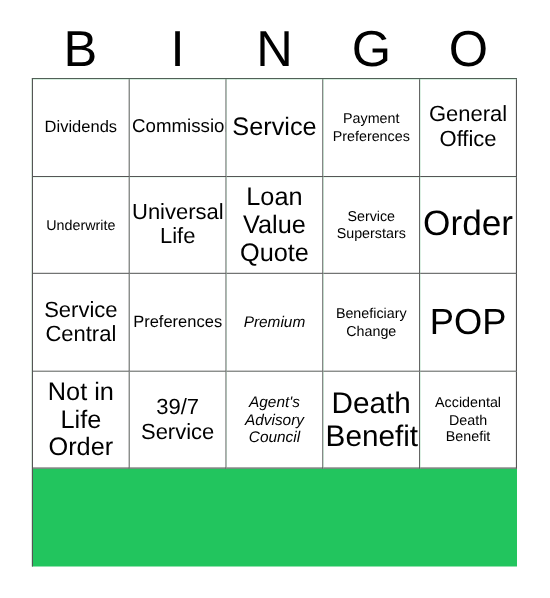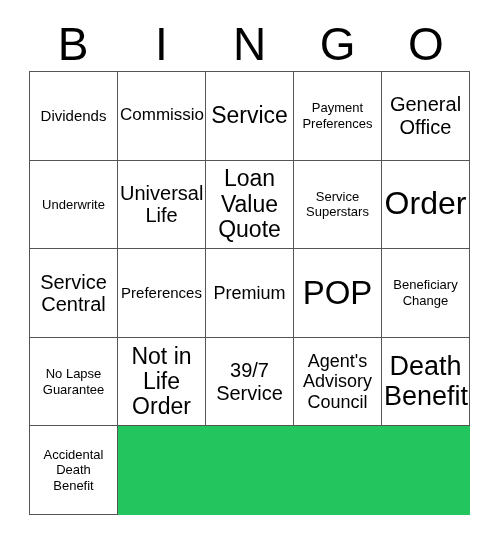--- a/index.html
+++ b/index.html
@@ -81,21 +81,21 @@
     color: #000000;
     word-break: normal;
     white-space: pre-line;
     font-family: "Liberation Sans", sans-serif;
   }
 
   
   .fs-xxs .txt { font-size: 17px; line-height: 1.22; }
   .fs-xs  .txt { font-size: 13px;   line-height: 1.20; }
   .fs-s   .txt { font-size: 15px;   line-height: 1.18; }
-  .fs-m   .txt { font-size: 18px;   line-height: 1.14; }
+  .fs-m   .txt { font-size: 14px;   line-height: 1.14; font-style: italic; }
   .fs-l   .txt { font-size: 20px;   line-height: 1.12; }
   .fs-xl  .txt { font-size: 23px;   line-height: 1.10; }
   .fs-xxl .txt { font-size: 27px;   line-height: 1.08; }
   .fs-huge .txt { font-size: 33px;  line-height: 1.06; }
 </style>
 </head>
 <body>
 
 <div id="card">
 
@@ -147,30 +147,26 @@
       <div class="cell fs-l">
         <span class="txt">Service
 Central</span>
       </div>
       <div class="cell fs-s">
         <span class="txt">Preferences</span>
       </div>
       <div class="cell fs-m">
         <span class="txt">Premium</span>
       </div>
-      <div class="cell fs-huge">
-        <span class="txt">POP</span>
-      </div>
       <div class="cell fs-xs">
         <span class="txt">Beneficiary
 Change</span>
       </div>
-      <div class="cell fs-xs">
-        <span class="txt">No Lapse
-Guarantee</span>
+      <div class="cell fs-huge">
+        <span class="txt">POP</span>
       </div>
       <div class="cell fs-xl">
         <span class="txt">Not in
 Life
 Order</span>
       </div>
       <div class="cell fs-l">
         <span class="txt">39/7
 Service</span>
       </div>

